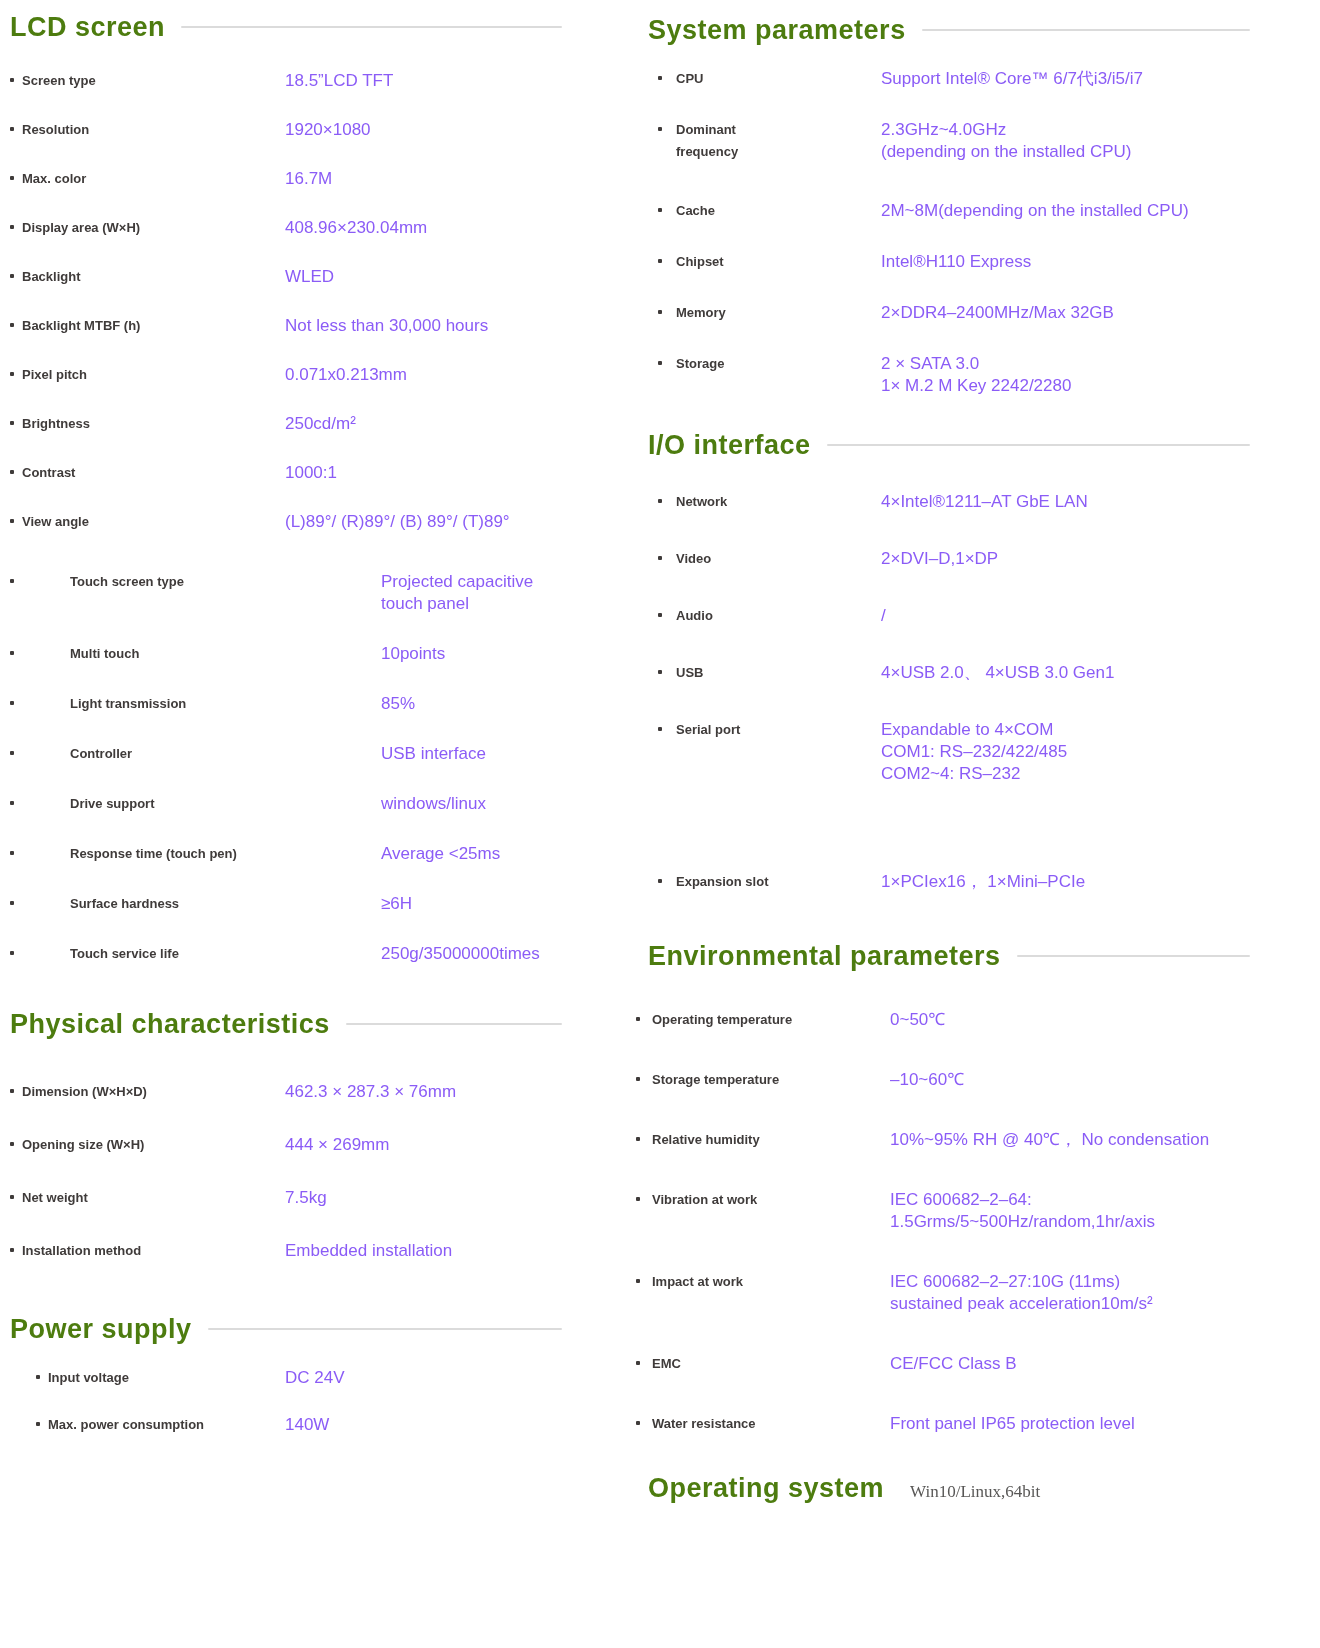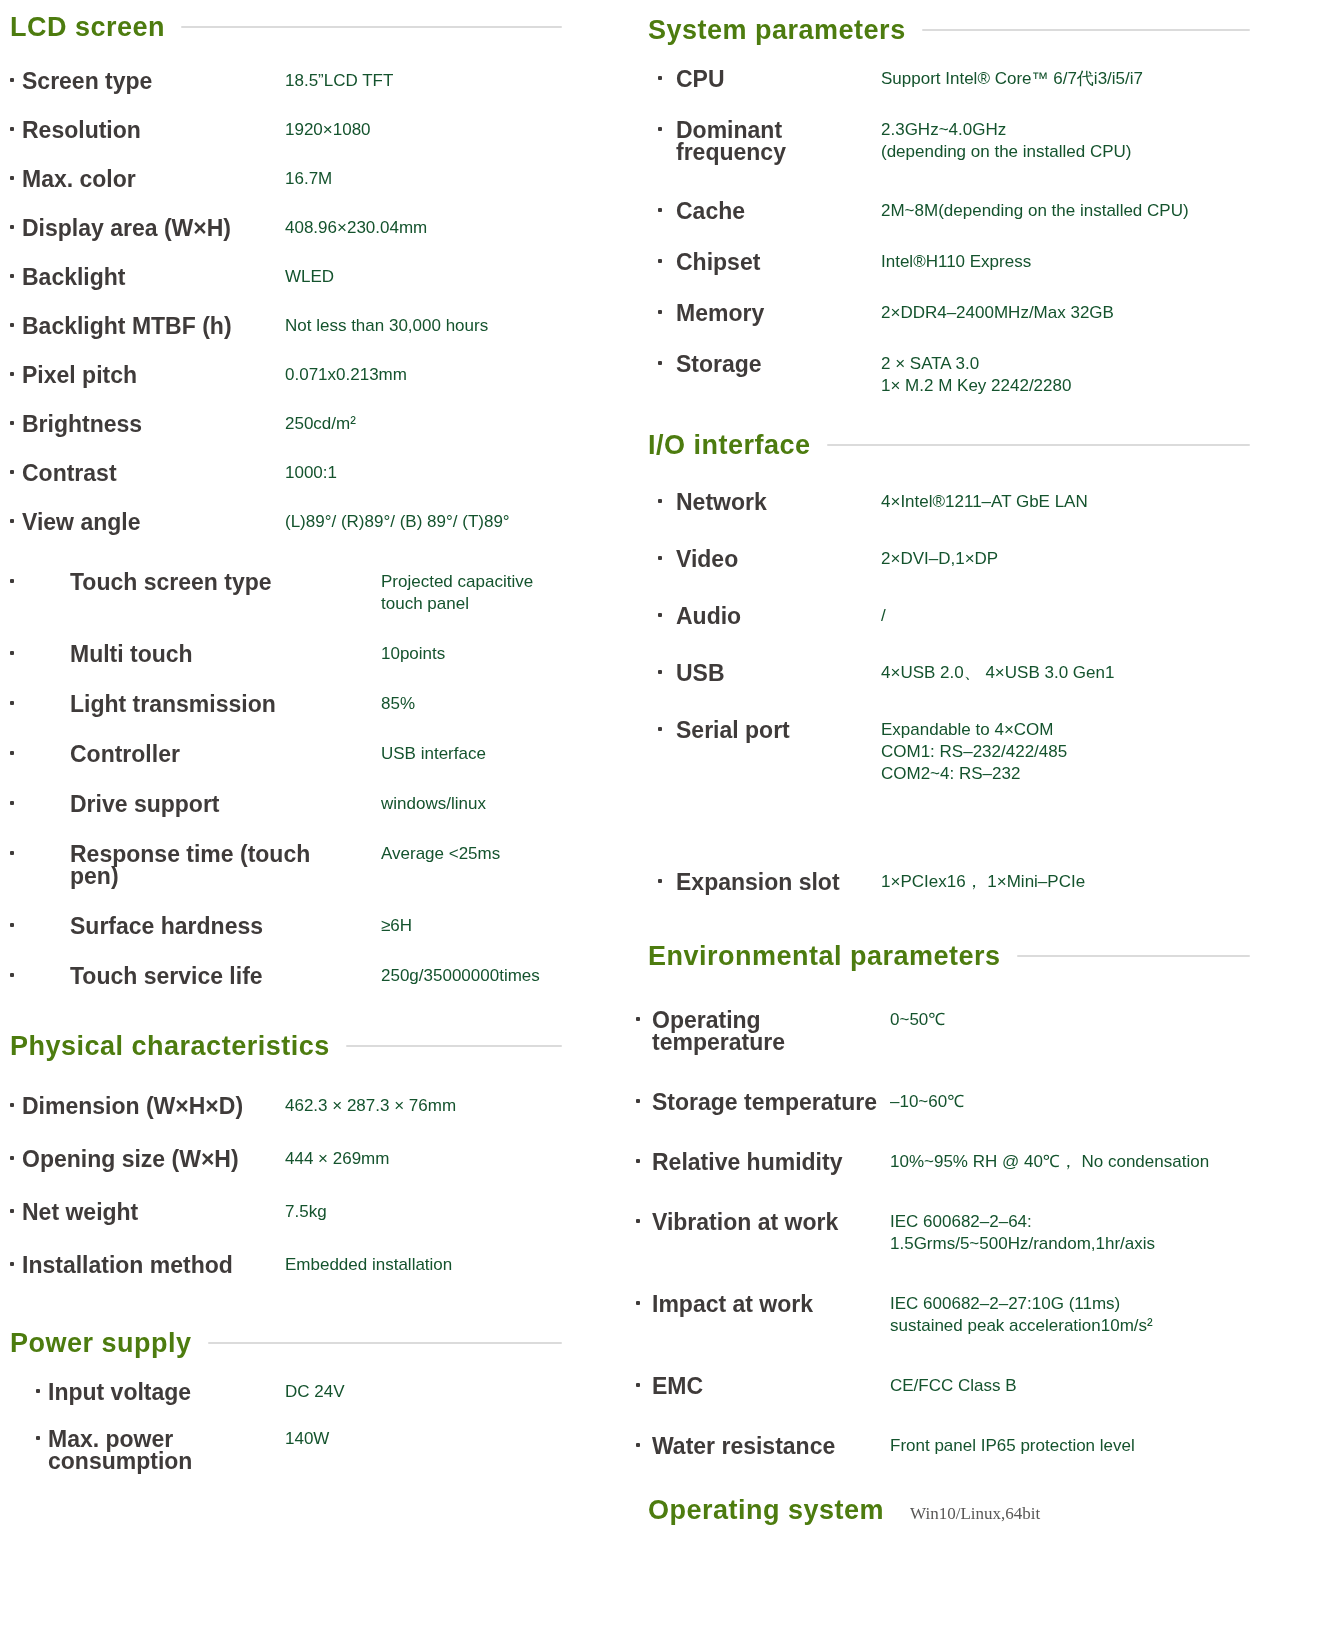--- a/index.html
+++ b/index.html
@@ -12,32 +12,32 @@
   .col-left  { left:10px;  top:10px; width:552px; }
   .col-right { left:648px; top:13px; width:602px; }
 
   .section-header { display:flex; align-items:center; height:34px; }
   .section-title  { font-size:27px; font-weight:700; color:#4d7c0f; letter-spacing:0.5px; white-space:nowrap; }
   .section-divider{ flex:1; height:2px; background:#DBDBDB; margin-left:16px; border-radius:1px; }
 
   .row { display:flex; align-items:flex-start; }
   .bullet-cell { width:12px; padding-top:8px; flex:0 0 auto; }
   .bullet { display:block; width:4px; height:4px; background:#3F3B3A; border-radius:1px; }
-  .label { font-size:23px; line-height:22px; font-weight:700; color:#3F3B3A; white-space:pre-line; flex:0 0 auto; }
-  .value { font-size:17px; line-height:22px; font-weight:400; color:#14532d; white-space:pre-line; flex:1; }
+  .label { font-size:13px; line-height:22px; font-weight:700; color:#3F3B3A; white-space:pre-line; flex:0 0 auto; }
+  .value { font-size:17px; line-height:22px; font-weight:400; color:#8b5cf6; white-space:pre-line; flex:1; }
 
   
   .col-left .label { width:263px; }
   .sec-lcd  .rows { margin-top:26px; }
   .sec-lcd  .row  { margin-bottom:27px; }
   .sec-touch { margin-top:38px; }
   .sec-touch .rows { margin-top:18px; }
   .sec-touch .row  { margin-bottom:28px;gap:48px; }
   .sec-phys { margin-top:42px; }
-  .sec-phys .rows { margin-top:32px; }
+  .sec-phys .rows { margin-top:40px; }
   .sec-phys .row  { margin-bottom:31px; }
   .sec-power { margin-top:50px; }
   .sec-power .rows { margin-top:21px; }
   .sec-power .row  { margin-bottom:25px; padding-left:26px; }
   .sec-power .label{ width:237px; }
 
   
   .sec-sys .row, .sec-io .row { padding-left:10px; }
   .sec-sys .bullet-cell, .sec-io .bullet-cell { width:18px; }
   .sec-sys .label, .sec-io .label { width:205px; }

